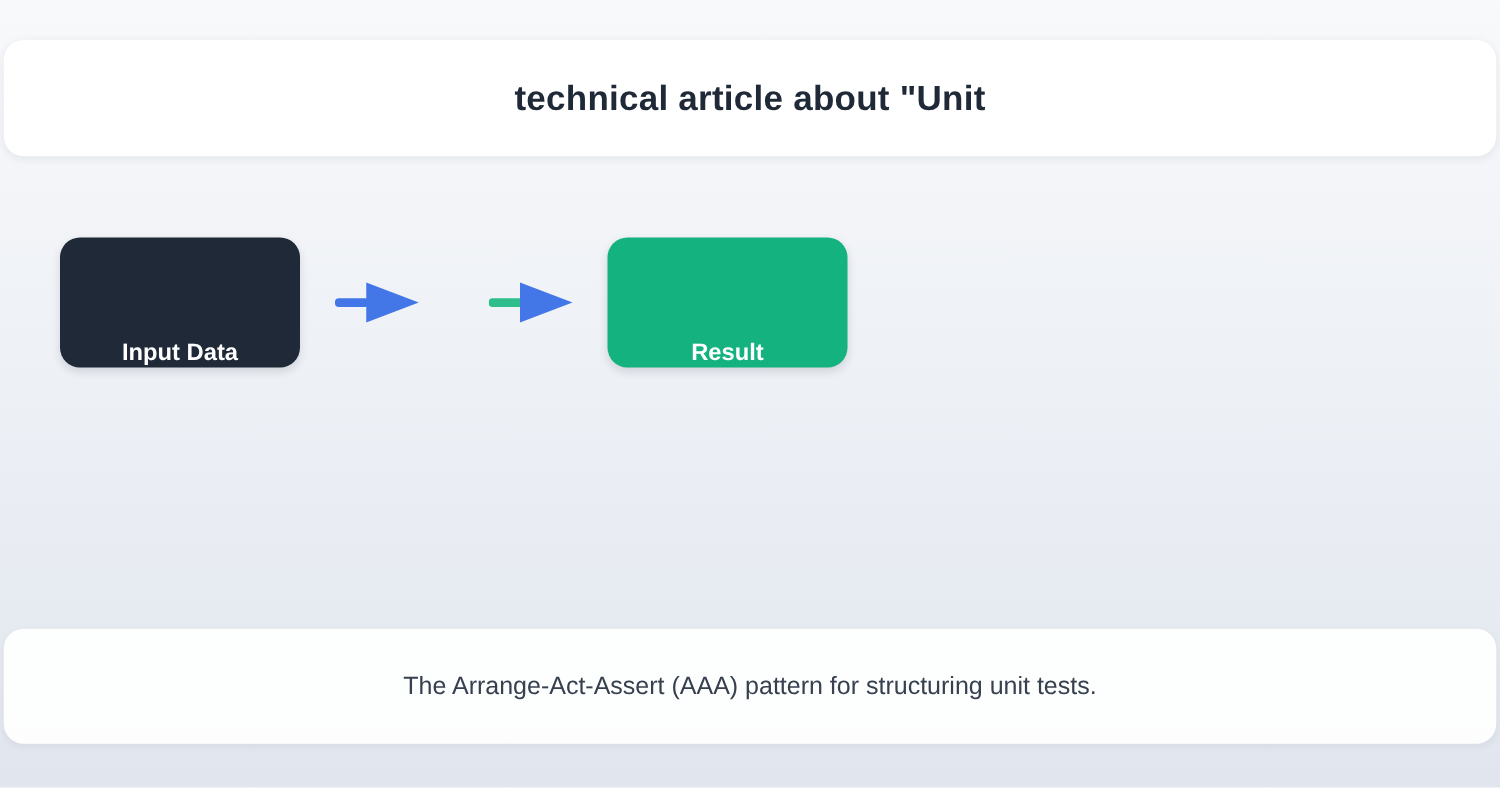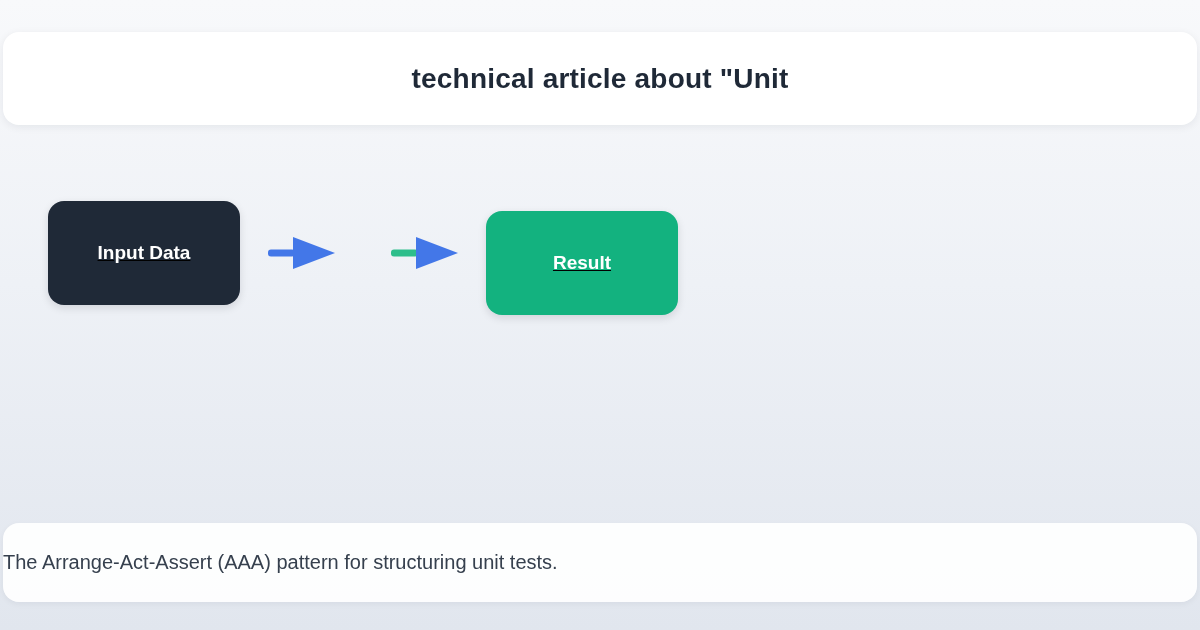--- a/index.html
+++ b/index.html
@@ -40,47 +40,47 @@
     left: 48px;
     top: 190px;
     display: flex;
     align-items: center;
   }
   .flow-node {
     width: 192px;
     height: 104px;
     border-radius: 16px;
     display: flex;
-    align-items: center;
+    align-items: flex-end;
     justify-content: center;
     box-shadow: 0 3px 8px rgba(2, 6, 23, 0.12);
-    text-decoration: underline;
   }
   .flow-node .node-label {
     color: #ffffff;
     font-size: 19px;
     font-weight: bold;
   }
   .arrow-wrap {
     width: 123px;
     display: flex;
     align-items: center;
     justify-content: center;
   }
   .caption-card {
     position: absolute;
     left: 3px;
     right: 3px;
-    top: 523px;
-    height: 79px;
+    top: 503px;
+    height: 92px;
     background: rgba(255, 255, 255, 0.92);
     border-radius: 16px;
     box-shadow: 0 2px 6px rgba(15, 23, 42, 0.05);
     display: flex;
     align-items: center;
+    justify-content: center;
   }
   .caption-text {
     font-size: 20px;
     font-weight: normal;
     color: #36404e;
   }
 </style>
 </head>
 <body>
 
@@ -104,21 +104,21 @@
     </div>
 
 
     <div class="arrow-wrap">
       <svg width="68" height="36" viewBox="0 0 68 36">
         <rect x="0" y="14.5" width="27" height="7" rx="3" fill="#2ebe8b"></rect>
         <polygon points="25,2 25,34 67,18" fill="#4377e8"></polygon>
       </svg>
     </div>
 
-    <div class="flow-node" style="background-color: rgb(19, 178, 127); margin-top: 21px;">
+    <div class="flow-node" style="background-color: rgb(19, 178, 127);">
       <span class="node-label">Result</span>
     </div>
 
   </div>
 
   <div class="caption-card">
     <div class="caption-text">The Arrange-Act-Assert (AAA) pattern for structuring unit tests.</div>
   </div>
 
 </div>

